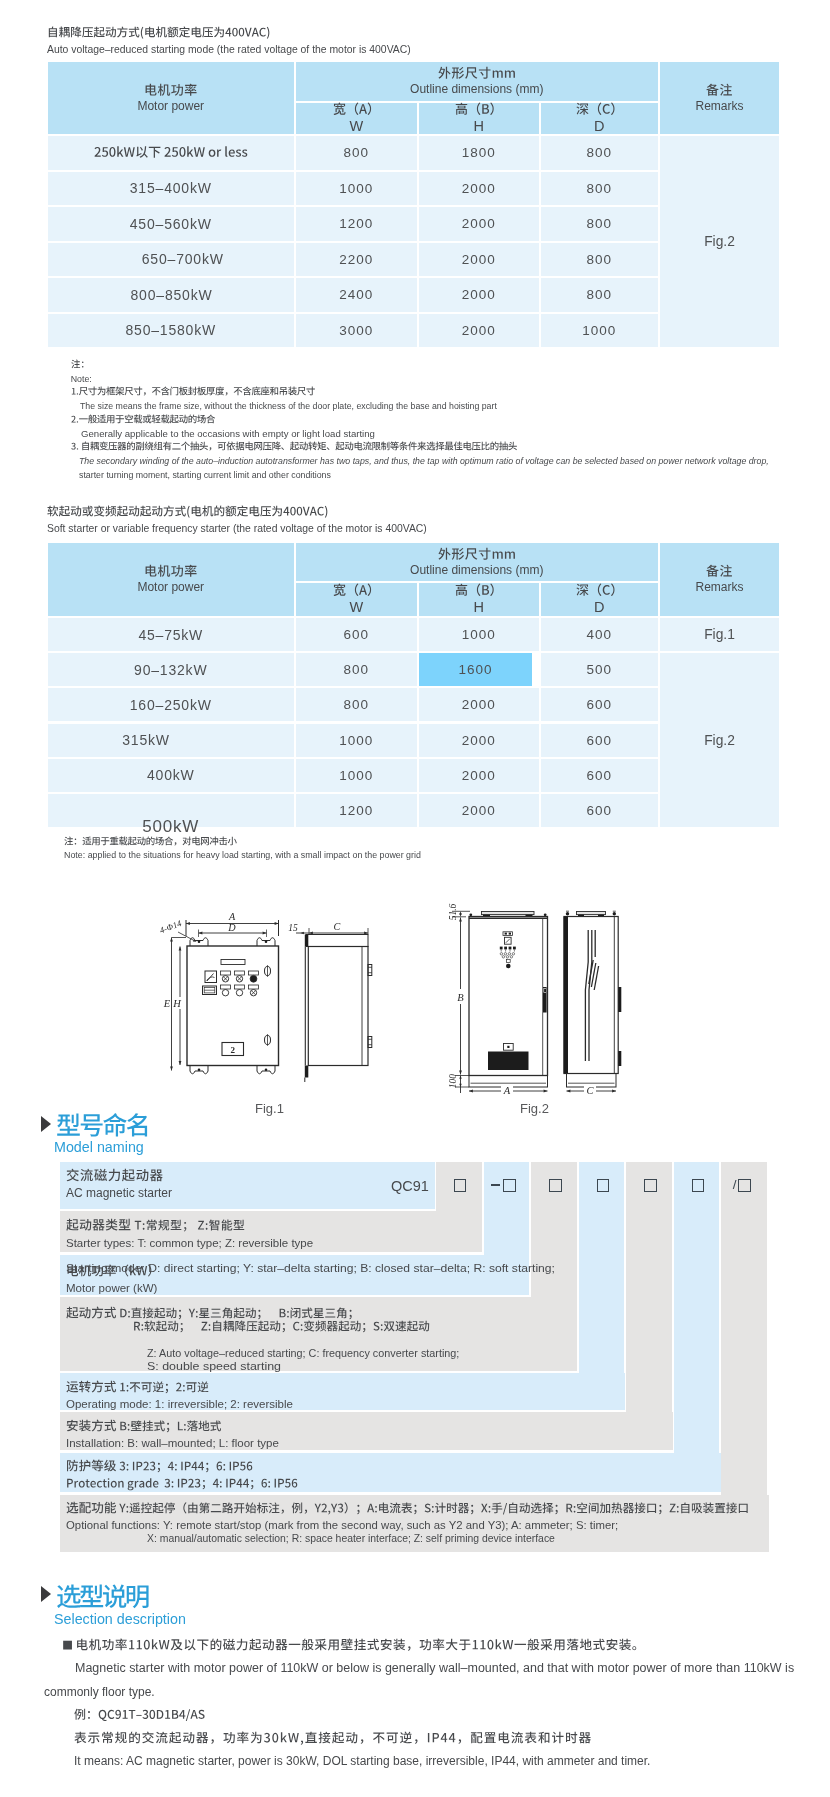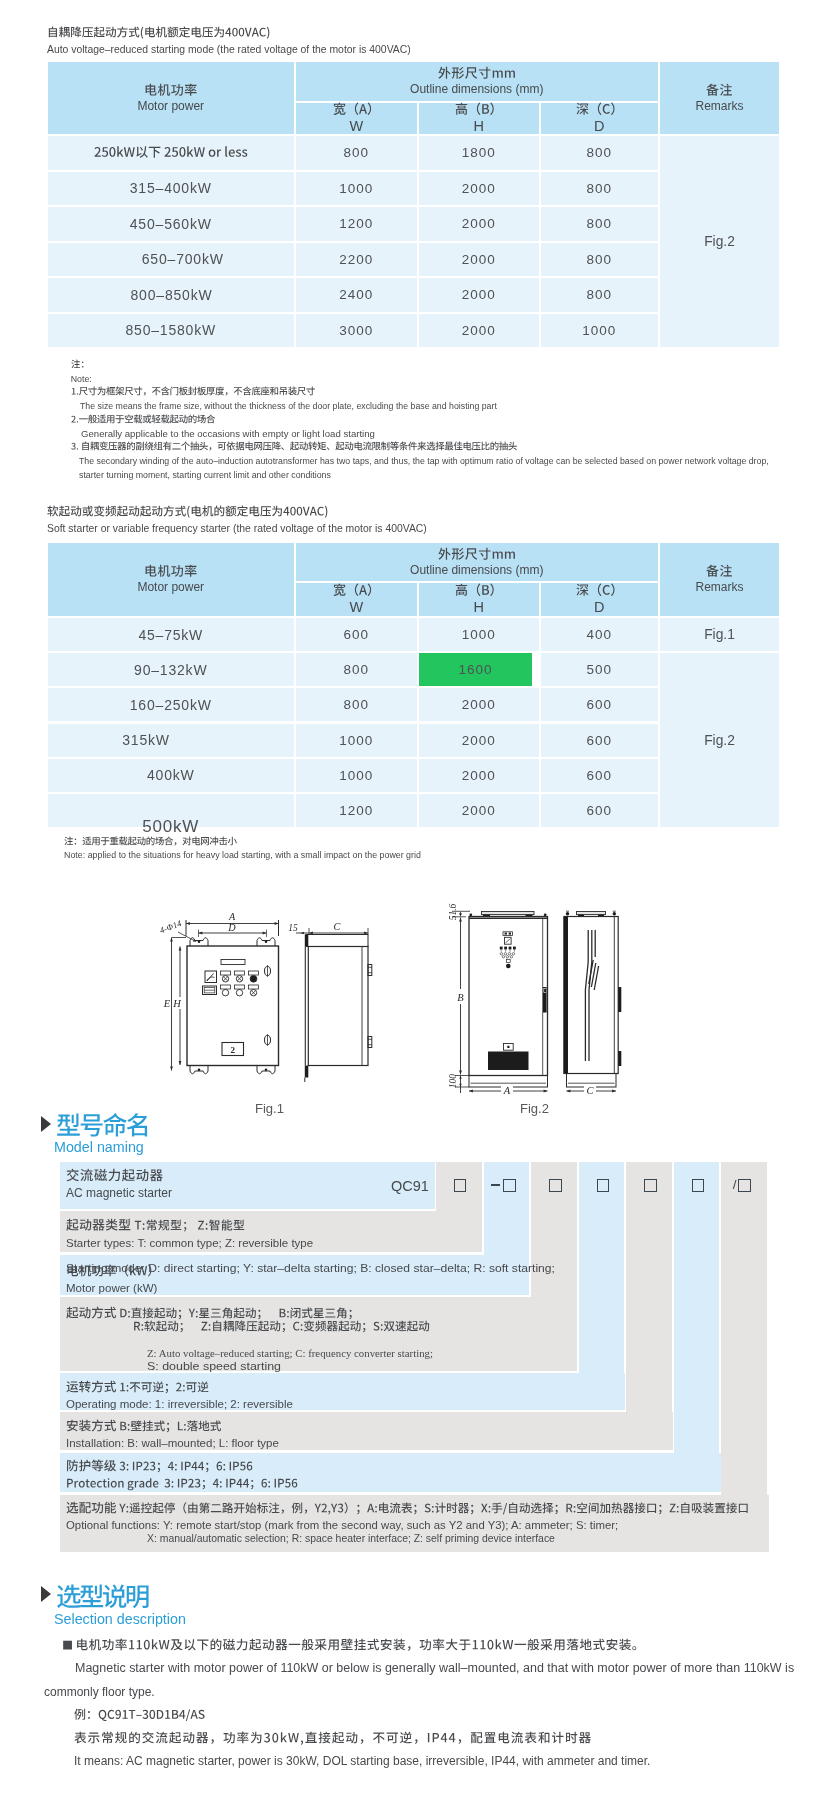--- a/index.html
+++ b/index.html
@@ -446,21 +446,21 @@
       <use href="#z102" transform="translate(364.3 0) scale(0.0094 -0.0094)"></use>
       <use href="#z103" transform="translate(373.4 0) scale(0.0094 -0.0094)"></use>
       <use href="#z104" transform="translate(382.5 0) scale(0.0094 -0.0094)"></use>
       <use href="#z9" transform="translate(391.5 0) scale(0.0094 -0.0094)"></use>
       <use href="#z3" transform="translate(400.6 0) scale(0.0094 -0.0094)"></use>
       <use href="#z105" transform="translate(409.7 0) scale(0.0094 -0.0094)"></use>
       <use href="#z73" transform="translate(418.8 0) scale(0.0094 -0.0094)"></use>
       <use href="#z85" transform="translate(427.9 0) scale(0.0094 -0.0094)"></use>
       <use href="#z86" transform="translate(437.0 0) scale(0.0094 -0.0094)"></use>
     </svg></div>
-<div style="position:absolute;left:78.9px;top:457.1px;font-size:8.8px;line-height:8.4px;color:#47494c;white-space:nowrap;"><span style="display:inline-block;transform:scaleX(0.9975);transform-origin:0 100%">The secondary winding of the auto–induction autotransformer has two taps, and thus, the tap with optimum ratio of voltage can be selected based on power network voltage drop,</span></div>
+<div style="position:absolute;left:78.9px;top:457.1px;font-size:8.8px;line-height:8.4px;color:#47494c;white-space:nowrap;font-style:italic;"><span style="display:inline-block;transform:scaleX(0.9975);transform-origin:0 100%">The secondary winding of the auto–induction autotransformer has two taps, and thus, the tap with optimum ratio of voltage can be selected based on power network voltage drop,</span></div>
 <div style="position:absolute;left:78.9px;top:470.8px;font-size:8.8px;line-height:8.4px;color:#47494c;white-space:nowrap;"><span style="display:inline-block;transform:scaleX(1.0004);transform-origin:0 100%">starter turning moment, starting current limit and other conditions</span></div>
 <div style="position:absolute;left:47px;top:505.1px;line-height:0"><svg width="281.4" height="14.5" viewBox="0 -10.4 281.4 14.5" style="fill:#47494c;overflow:visible">
       <use href="#z106" transform="translate(0.0 0) scale(0.0116 -0.0116)"></use>
       <use href="#z4" transform="translate(11.6 0) scale(0.0116 -0.0116)"></use>
       <use href="#z5" transform="translate(23.2 0) scale(0.0116 -0.0116)"></use>
       <use href="#z71" transform="translate(34.8 0) scale(0.0116 -0.0116)"></use>
       <use href="#z77" transform="translate(46.4 0) scale(0.0116 -0.0116)"></use>
       <use href="#z107" transform="translate(58.0 0) scale(0.0116 -0.0116)"></use>
       <use href="#z4" transform="translate(69.6 0) scale(0.0116 -0.0116)"></use>
       <use href="#z5" transform="translate(81.2 0) scale(0.0116 -0.0116)"></use>
@@ -547,21 +547,21 @@
     <div style="font-size:14.5px;line-height:17.4px;color:#47494c;margin-top:0px">D</div>
   </div>
 <div style="position:absolute;left:48px;top:618.0px;width:245.5px;height:33.17px;background:#e7f3fb"></div>
 <div style="position:absolute;left:48px;top:618.0px;width:245.5px;height:33.17px;display:flex;align-items:center;justify-content:center;font-size:14px;letter-spacing:0.8px;color:#4f5153">45–75kW</div>
 <div style="position:absolute;left:295.5px;top:618.0px;width:121.5px;height:33.17px;background:#e7f3fb;display:flex;align-items:center;justify-content:center;font-size:13.5px;letter-spacing:1px;color:#4f5153">600</div>
 <div style="position:absolute;left:419px;top:618.0px;width:119.5px;height:33.17px;background:#e7f3fb;display:flex;align-items:center;justify-content:center;font-size:13.5px;letter-spacing:1px;color:#4f5153">1000</div>
 <div style="position:absolute;left:540.5px;top:618.0px;width:117.5px;height:33.17px;background:#e7f3fb;display:flex;align-items:center;justify-content:center;font-size:13.5px;letter-spacing:1px;color:#4f5153">400</div>
 <div style="position:absolute;left:48px;top:653.2px;width:245.5px;height:33.17px;background:#e7f3fb"></div>
 <div style="position:absolute;left:48px;top:653.2px;width:245.5px;height:33.17px;display:flex;align-items:center;justify-content:center;font-size:14px;letter-spacing:0.8px;color:#4f5153">90–132kW</div>
 <div style="position:absolute;left:295.5px;top:653.2px;width:121.5px;height:33.17px;background:#e7f3fb;display:flex;align-items:center;justify-content:center;font-size:13.5px;letter-spacing:1px;color:#4f5153">800</div>
-<div style="position:absolute;left:419px;top:653.2px;width:113px;height:33.17px;background:#22c55e;display:flex;align-items:center;justify-content:center;font-size:13.5px;letter-spacing:1px;color:#4f5153">1600</div>
+<div style="position:absolute;left:419px;top:653.2px;width:113px;height:33.17px;background:#7dd3fc;display:flex;align-items:center;justify-content:center;font-size:13.5px;letter-spacing:1px;color:#4f5153">1600</div>
 <div style="position:absolute;left:540.5px;top:653.2px;width:117.5px;height:33.17px;background:#e7f3fb;display:flex;align-items:center;justify-content:center;font-size:13.5px;letter-spacing:1px;color:#4f5153">500</div>
 <div style="position:absolute;left:48px;top:688.3px;width:245.5px;height:33.17px;background:#e7f3fb"></div>
 <div style="position:absolute;left:48px;top:688.3px;width:245.5px;height:33.17px;display:flex;align-items:center;justify-content:center;font-size:14px;letter-spacing:0.8px;color:#4f5153">160–250kW</div>
 <div style="position:absolute;left:295.5px;top:688.3px;width:121.5px;height:33.17px;background:#e7f3fb;display:flex;align-items:center;justify-content:center;font-size:13.5px;letter-spacing:1px;color:#4f5153">800</div>
 <div style="position:absolute;left:419px;top:688.3px;width:119.5px;height:33.17px;background:#e7f3fb;display:flex;align-items:center;justify-content:center;font-size:13.5px;letter-spacing:1px;color:#4f5153">2000</div>
 <div style="position:absolute;left:540.5px;top:688.3px;width:117.5px;height:33.17px;background:#e7f3fb;display:flex;align-items:center;justify-content:center;font-size:13.5px;letter-spacing:1px;color:#4f5153">600</div>
 <div style="position:absolute;left:48px;top:723.5px;width:245.5px;height:33.17px;background:#e7f3fb"></div>
 <div style="position:absolute;left:48px;top:723.5px;width:196px;height:33.17px;display:flex;align-items:center;justify-content:center;font-size:14px;letter-spacing:0.8px;color:#4f5153">315kW</div>
 <div style="position:absolute;left:295.5px;top:723.5px;width:121.5px;height:33.17px;background:#e7f3fb;display:flex;align-items:center;justify-content:center;font-size:13.5px;letter-spacing:1px;color:#4f5153">1000</div>
 <div style="position:absolute;left:419px;top:723.5px;width:119.5px;height:33.17px;background:#e7f3fb;display:flex;align-items:center;justify-content:center;font-size:13.5px;letter-spacing:1px;color:#4f5153">2000</div>
@@ -957,21 +957,21 @@
       <use href="#z5" transform="translate(216.7 0) scale(0.0116 -0.0116)"></use>
       <use href="#z125" transform="translate(228.3 0) scale(0.0116 -0.0116)"></use>
       <use href="#z138" transform="translate(239.9 0) scale(0.0116 -0.0116)"></use>
       <use href="#z122" transform="translate(247.0 0) scale(0.0116 -0.0116)"></use>
       <use href="#z139" transform="translate(250.4 0) scale(0.0116 -0.0116)"></use>
       <use href="#z140" transform="translate(262.0 0) scale(0.0116 -0.0116)"></use>
       <use href="#z4" transform="translate(273.6 0) scale(0.0116 -0.0116)"></use>
       <use href="#z5" transform="translate(285.2 0) scale(0.0116 -0.0116)"></use>
     </svg></div>
 <div style="position:absolute;left:66px;top:1263px;font-size:11.3px;line-height:10.7px;color:#47494c;white-space:nowrap;"><span style="display:inline-block;transform:scaleX(1.0731);transform-origin:0 100%">Starting mode: D: direct starting; Y: star–delta starting; B: closed star–delta; R: soft starting;</span></div>
-<div style="position:absolute;left:147px;top:1348.4px;font-size:11.3px;line-height:10.7px;color:#47494c;white-space:nowrap;font-family:Liberation Serif, serif;"><span style="display:inline-block;transform:scaleX(0.9565);transform-origin:0 100%">Z: Auto voltage–reduced starting; C: frequency converter starting;</span></div>
+<div style="position:absolute;left:147px;top:1348.4px;font-size:11.3px;line-height:10.7px;color:#47494c;white-space:nowrap;"><span style="display:inline-block;transform:scaleX(0.9565);transform-origin:0 100%">Z: Auto voltage–reduced starting; C: frequency converter starting;</span></div>
 <div style="position:absolute;left:147px;top:1361.4px;font-size:11.3px;line-height:10.7px;color:#47494c;white-space:nowrap;"><span style="display:inline-block;transform:scaleX(1.0995);transform-origin:0 100%">S: double speed starting</span></div>
 <div style="position:absolute;left:66px;top:1380.2px;line-height:0"><svg width="142.8" height="15.8" viewBox="0 -11.3 142.8 15.8" style="fill:#47494c;overflow:visible">
       <use href="#z141" transform="translate(0.0 0) scale(0.0126 -0.0126)"></use>
       <use href="#z92" transform="translate(12.6 0) scale(0.0126 -0.0126)"></use>
       <use href="#z6" transform="translate(25.2 0) scale(0.0126 -0.0126)"></use>
       <use href="#z7" transform="translate(37.8 0) scale(0.0126 -0.0126)"></use>
       <use href="#z47" transform="translate(53.2 0) scale(0.0116 -0.0116)"></use>
       <use href="#z122" transform="translate(59.8 0) scale(0.0116 -0.0116)"></use>
       <use href="#z52" transform="translate(63.2 0) scale(0.0116 -0.0116)"></use>
       <use href="#z87" transform="translate(74.8 0) scale(0.0116 -0.0116)"></use>

